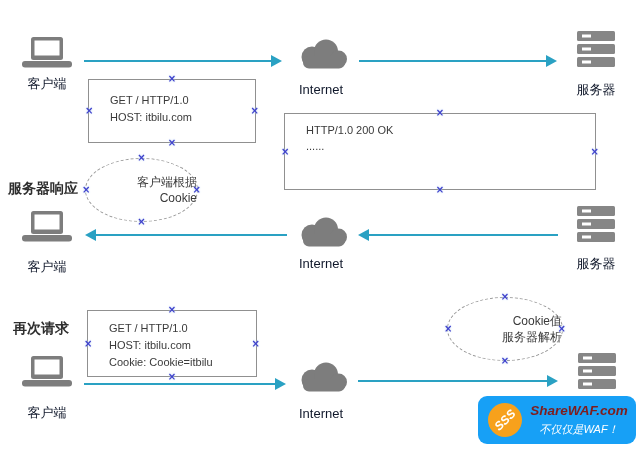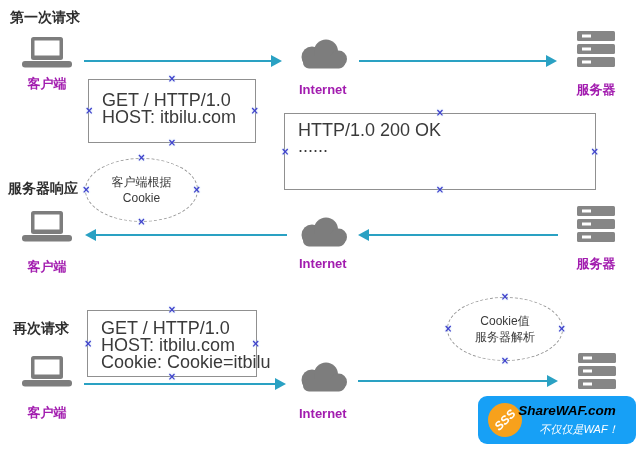--- a/index.html
+++ b/index.html
@@ -1,40 +1,40 @@
 <!DOCTYPE html>
 <html><head>
 <meta charset="utf-8">
 <style>
   html,body{margin:0;padding:0;background:#ffffff;}
   .canvas{
     position:relative;width:640px;height:449px;background:#ffffff;overflow:hidden;
     font-family:"Liberation Sans","DejaVu Sans",sans-serif;color:#3a3a3a;
   }
   .rowtitle{position:absolute;font-size:14px;font-weight:600;color:#2e2e2e;white-space:nowrap;}
-  .label{position:absolute;font-size:13px;color:#a21caf;text-align:center;white-space:nowrap;font-weight:bold;}
+  .label{position:absolute;font-size:13px;color:#0f172a;text-align:center;white-space:nowrap;}
   .label.left{text-align:left;}
   .icon{position:absolute;line-height:0;}
   .arrow{position:absolute;height:2px;background:#2AA1C3;}
   .arrow.right::after{
     content:"";position:absolute;right:-10px;top:-5px;width:0;height:0;
     border-left:11px solid #2AA1C3;border-top:6px solid transparent;border-bottom:6px solid transparent;
   }
   .arrow.left::before{
     content:"";position:absolute;left:-10px;top:-5px;width:0;height:0;
     border-right:11px solid #2AA1C3;border-top:6px solid transparent;border-bottom:6px solid transparent;
   }
   .box{
     position:absolute;border:1px solid #909090;background:#ffffff;box-sizing:border-box;
-    font-size:18px;color:#3a3a3a;
+    font-size:11px;color:#3a3a3a;padding-left:8px;
   }
   .boxline{padding-left:13px;line-height:17px;white-space:nowrap;}
   .note{
     position:absolute;border:1.5px dashed #999999;border-radius:50%;box-sizing:border-box;
-    display:flex;flex-direction:column;justify-content:center;text-align:center;
+    display:flex;flex-direction:column;justify-content:center;text-align:right;
     font-size:12px;line-height:16px;color:#3a3a3a;background:#ffffff;
   }
   .handle{
     position:absolute;color:#3E3ECB;font:700 10px/10px "DejaVu Sans",sans-serif;
     text-shadow:0 0 2px #aac8f0;z-index:3;pointer-events:none;
   }
   .handle::before{content:"\00d7";}
   .h-top{top:-6px;left:50%;transform:translateX(-50%);}
   .h-bottom{bottom:-6px;left:50%;transform:translateX(-50%);}
   .h-left{left:-4px;top:50%;transform:translateY(-50%);}
@@ -45,22 +45,22 @@
   }
   .badge-circle{
     position:absolute;left:10px;top:7px;width:34px;height:34px;border-radius:50%;
     background:#F7A11C;display:flex;align-items:center;justify-content:center;
   }
   .badge-s{
     transform:rotate(-45deg);color:#ffffff;font-weight:700;font-style:italic;
     font-size:12px;letter-spacing:0px;line-height:12px;
   }
   .badge-title{
-    position:absolute;left:36px;top:7px;width:106px;text-align:center;
-    color:#000000;font-style:italic;font-weight:700;font-size:13.5px;white-space:nowrap;
+    position:absolute;left:48px;top:7px;width:106px;text-align:center;
+    color:#7f1d1d;font-style:italic;font-weight:700;font-size:13.5px;white-space:nowrap;
   }
   .badge-sub{
     position:absolute;left:48px;top:26px;width:106px;text-align:center;
     color:#ffffff;font-style:italic;font-size:11px;white-space:nowrap;
   }
   svg.dev{display:block;}
 </style>
 </head>
 <body>
 
@@ -89,21 +89,20 @@
         <rect x="5" y="3.5" width="9" height="3"></rect>
         <rect x="5" y="16.5" width="9" height="3"></rect>
         <rect x="5" y="29.5" width="9" height="3"></rect>
       </g>
     </symbol>
   </defs>
 </svg>
 
 <div class="canvas">
 
-  <div class="rowtitle" style="left:10px;top:9px">第一次请求</div>
 
   <div class="icon" style="left:22px;top:37px">
     <svg class="dev" width="50" height="31">
         <use href="#sym-laptop"></use>
       </svg>
   </div>
   <div class="label" style="left:12px;top:75px;width:70px">客户端</div>
 
   <div class="arrow right" style="left:84px;top:60px;width:188px"></div>
 

